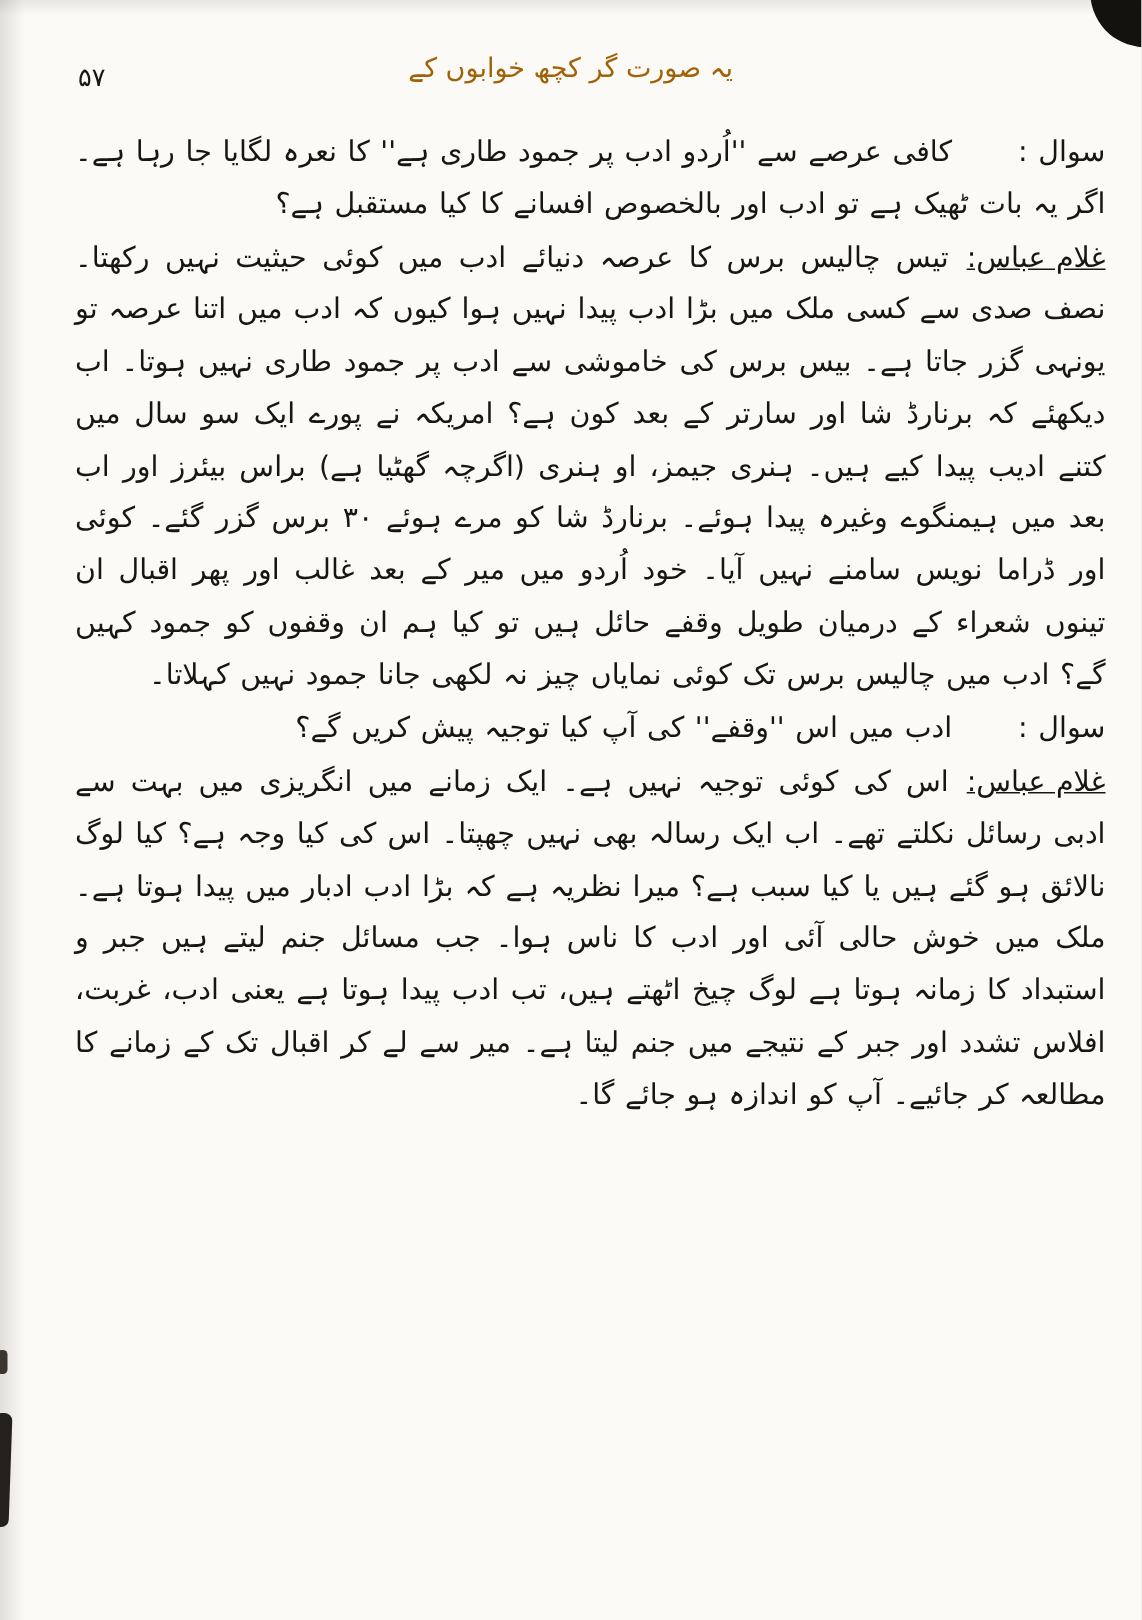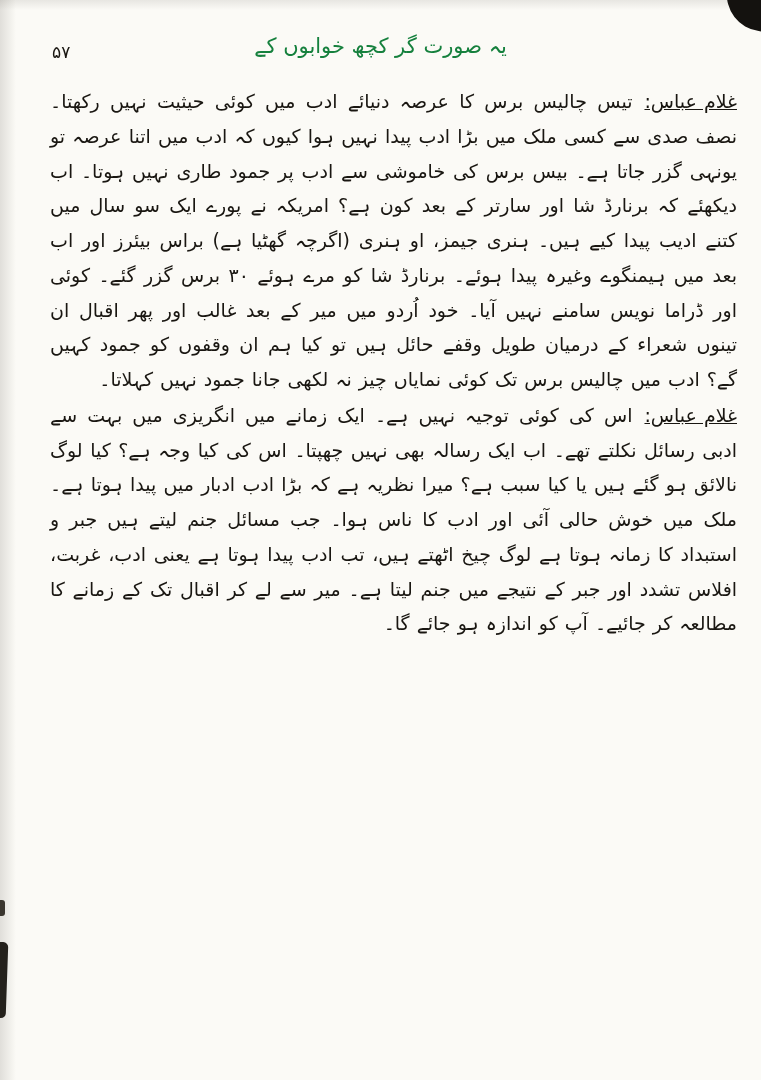--- a/index.html
+++ b/index.html
@@ -22,22 +22,22 @@
   .corner-mark{position:absolute;top:-14px;right:-16px;width:52px;height:44px;
     background:#14120f;border-radius:0 0 0 70% / 0 0 0 85%;transform:rotate(7deg);}
   .edge-streak{position:absolute;left:-5px;top:942px;width:12px;height:76px;
     background:#24211c;border-radius:5px;transform:rotate(2deg);}
   .edge-spot{position:absolute;left:-2px;top:900px;width:7px;height:16px;
     background:#3a362f;border-radius:3px;}
 
   .header-row{position:absolute;top:34px;left:0;right:0;height:30px;}
   .page-number{position:absolute;left:52px;top:8px;font-size:17px;letter-spacing:1px;
     direction:rtl;}
-  .header-title{text-align:center;font-size:21px;direction:rtl;
-    color:#15803d;}
+  .header-title{text-align:center;font-size:18px;direction:rtl;
+    color:#a16207;}
 
   .body-text{
     position:absolute;top:84px;right:24px;left:50px;bottom:20px;
     direction:rtl;text-align:justify;
     font-size:19px;line-height:1.83;
     word-spacing:1px;
   }
   p.block{margin:0 0 1px 0;padding:0;}
   .speaker{display:inline-block;white-space:nowrap;}
   .gap-wide{margin-left:44px;}
@@ -55,25 +55,31 @@
   <div class="edge-streak"></div>
   <div class="edge-spot"></div>
 
   <div class="header-row">
     <div class="page-number">۵۷</div>
     <div class="header-title">یہ صورت گر کچھ خوابوں کے</div>
   </div>
 
   <div class="body-text">
 
+    <p class="block">
+      <span class="speaker gap-wide">سوال :</span><span>کافی عرصے سے ''اُردو ادب پر جمود طاری ہے'' کا نعرہ لگایا جا رہا ہے۔ اگر یہ بات ٹھیک ہے تو ادب اور بالخصوص افسانے کا کیا مستقبل ہے؟</span>
+    </p>
 
     <p class="block">
       <span class="speaker gap-small">غلام عباس:</span><span>تیس چالیس برس کا عرصہ دنیائے ادب میں کوئی حیثیت نہیں رکھتا۔ نصف صدی سے کسی ملک میں بڑا ادب پیدا نہیں ہوا کیوں کہ ادب میں اتنا عرصہ تو یونہی گزر جاتا ہے۔ بیس برس کی خاموشی سے ادب پر جمود طاری نہیں ہوتا۔ اب دیکھئے کہ برنارڈ شا اور سارتر کے بعد کون ہے؟ امریکہ نے پورے ایک سو سال میں کتنے ادیب پیدا کیے ہیں۔ ہنری جیمز، او ہنری (اگرچہ گھٹیا ہے) براس بیئرز اور اب بعد میں ہیمنگوے وغیرہ پیدا ہوئے۔ برنارڈ شا کو مرے ہوئے ۳۰ برس گزر گئے۔ کوئی اور ڈراما نویس سامنے نہیں آیا۔ خود اُردو میں میر کے بعد غالب اور پھر اقبال ان تینوں شعراء کے درمیان طویل وقفے حائل ہیں تو کیا ہم ان وقفوں کو جمود کہیں گے؟ ادب میں چالیس برس تک کوئی نمایاں چیز نہ لکھی جانا جمود نہیں کہلاتا۔</span>
     </p>
 
+    <p class="block">
+      <span class="speaker gap-wide">سوال :</span><span>ادب میں اس ''وقفے'' کی آپ کیا توجیہ پیش کریں گے؟</span>
+    </p>
 
     <p class="block">
       <span class="speaker gap-small">غلام عباس:</span><span>اس کی کوئی توجیہ نہیں ہے۔ ایک زمانے میں انگریزی میں بہت سے ادبی رسائل نکلتے تھے۔ اب ایک رسالہ بھی نہیں چھپتا۔ اس کی کیا وجہ ہے؟ کیا لوگ نالائق ہو گئے ہیں یا کیا سبب ہے؟ میرا نظریہ ہے کہ بڑا ادب ادبار میں پیدا ہوتا ہے۔ ملک میں خوش حالی آئی اور ادب کا ناس ہوا۔ جب مسائل جنم لیتے ہیں جبر و استبداد کا زمانہ ہوتا ہے لوگ چیخ اٹھتے ہیں، تب ادب پیدا ہوتا ہے یعنی ادب، غربت، افلاس تشدد اور جبر کے نتیجے میں جنم لیتا ہے۔ میر سے لے کر اقبال تک کے زمانے کا مطالعہ کر جائیے۔ آپ کو اندازہ ہو جائے گا۔</span>
     </p>
 
 
   </div>
 </div>
 
 </body></html>

